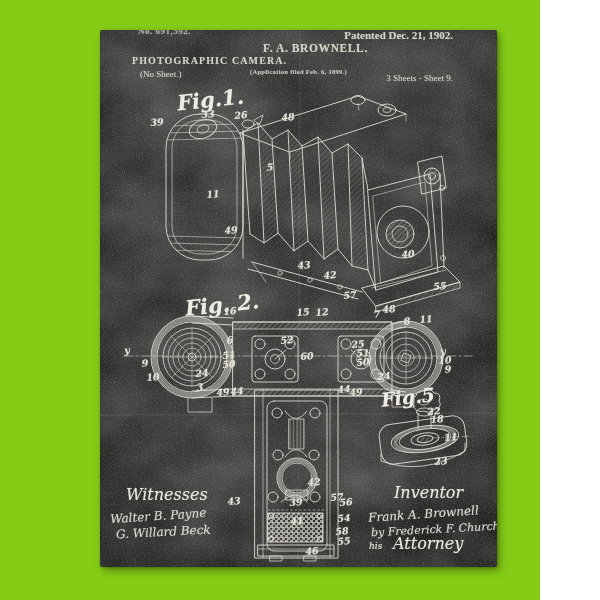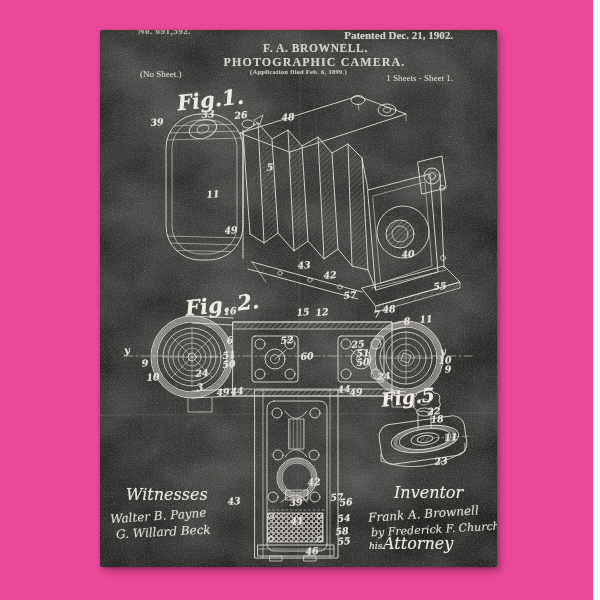--- a/index.html
+++ b/index.html
@@ -1,49 +1,49 @@
 <!DOCTYPE html>
 <html><head>
 <meta charset="utf-8">
 <style>
   html,body{margin:0;padding:0;background:#ffffff;width:600px;height:600px;overflow:hidden;}
-  .page{position:relative;width:593px;height:600px;background:#ec4899;font-family:"Liberation Serif",serif;}
+  .page{position:relative;width:540px;height:600px;background:#84cc16;font-family:"Liberation Serif",serif;}
   .poster{
     position:absolute;left:100px;top:30px;width:397px;height:537px;
     background:
       radial-gradient(ellipse at 28% 18%, rgba(255,255,255,.055), transparent 58%),
       radial-gradient(ellipse at 72% 55%, rgba(255,255,255,.045), transparent 52%),
       radial-gradient(ellipse at 45% 88%, rgba(255,255,255,.05), transparent 48%),
       linear-gradient(#262625,#1d1d1c);
     box-shadow: 3px 4px 9px rgba(0,0,0,.30), 1px 1px 3px rgba(0,0,0,.25), inset 0 0 48px rgba(0,0,0,.40);
     border-radius:2px;overflow:hidden;color:#d9d6cc;
   }
   .texture,.art{position:absolute;left:0;top:0;}
   .hdr{position:absolute;white-space:nowrap;color:#d3d1c7;text-shadow:0 0 1px rgba(230,228,218,.45);}
   .patent-number{left:38px;top:-4px;font-size:9px;font-weight:bold;letter-spacing:.5px;opacity:.75;}
   .patented{right:44px;top:-1px;font-size:11px;font-weight:bold;}
   .inventor-line{left:0;right:0;top:12px;text-align:center;font-size:11.5px;font-weight:bold;letter-spacing:.6px;margin-left:34px;}
-  .title-line{left:0;right:0;top:25px;text-align:center;font-size:12px;font-weight:bold;letter-spacing:1.1px;margin-left:32px;}
+  .title-line{left:0;right:0;top:25px;font-size:10px;font-weight:bold;letter-spacing:1.1px;margin-left:32px;}
   .application-line{left:0;right:0;top:38px;text-align:center;font-size:6.5px;font-weight:bold;letter-spacing:.3px;opacity:.9;}
   .no-model{left:40px;top:39px;font-size:9px;}
   .sheets{right:44px;top:43px;font-size:9px;}
   .fig-label{position:absolute;font-family:"DejaVu Serif",serif;font-style:italic;font-weight:bold;color:#edebe2;text-shadow:0 0 1px rgba(240,238,228,.5);transform:rotate(-6deg);white-space:nowrap;}
   .fig-label-fig1{font-size:21px;}
   .fig-label-fig2{font-size:21px;}
   .fig-label-fig5{font-size:19px;}
   .ref{position:absolute;font-family:"DejaVu Serif",serif;font-style:italic;font-size:9.5px;font-weight:bold;color:#e4e2d8;transform:translate(-50%,-50%) rotate(-5deg);text-shadow:0 0 1px rgba(238,236,226,.55);white-space:nowrap;}
   .script{position:absolute;font-family:"DejaVu Serif",serif;font-style:italic;color:#e8e6dd;text-shadow:0 0 1px rgba(240,238,228,.5);white-space:nowrap;}
   .witnesses-label{left:26px;top:455px;font-size:16px;text-align:center;}
   .witness-sig-1{left:10px;top:479px;font-size:12px;transform:rotate(-4deg);opacity:.92;}
   .witness-sig-2{left:16px;top:495px;font-size:12px;transform:rotate(-3deg);opacity:.92;}
   .inventor-label{left:294px;top:453px;font-size:16px;text-align:center;}
   .inventor-sig{left:268px;top:477px;font-size:12px;transform:rotate(-4deg);opacity:.93;}
   .attorney-sig{left:271px;top:493px;font-size:11px;transform:rotate(-3deg);opacity:.93;}
   .his-label{left:269px;top:511px;font-size:9px;}
-  .attorney-label{left:283px;top:504px;font-size:16px;}
+  .attorney-label{left:293px;top:504px;font-size:16px;}
 </style>
 </head>
 <body style="background: rgb(255, 255, 255);">
 
 <div class="page">
   <div class="poster">
 
     <svg class="texture" width="397" height="537">
       <defs>
         <filter id="cloudF" x="0" y="0" width="100%" height="100%">
@@ -58,21 +58,21 @@
       <rect width="397" height="537" filter="url(#cloudF)" opacity="0.45"></rect>
       <rect width="397" height="537" filter="url(#grainF)" opacity="0.5"></rect>
     </svg>
 
     <div class="hdr patent-number">No. 691,592.</div>
     <div class="hdr patented">Patented Dec. 21, 1902.</div>
     <div class="hdr inventor-line">F. A. BROWNELL.</div>
     <div class="hdr title-line">PHOTOGRAPHIC CAMERA.</div>
     <div class="hdr application-line">(Application filed Feb. 6, 1899.)</div>
     <div class="hdr no-model">(No Sheet.)</div>
-    <div class="hdr sheets">1 Sheets - Sheet 1.</div>
+    <div class="hdr sheets">3 Sheets - Sheet 9.</div>
 
     <svg class="art" width="397" height="537" viewBox="0 0 397 537" fill="none" stroke="#e2e0d6" stroke-width="1" stroke-opacity="0.88" stroke-linecap="round" stroke-linejoin="round">
       <defs>
         <pattern id="hatch" width="4" height="4" patternUnits="userSpaceOnUse" patternTransform="rotate(45)">
           <line x1="1" y1="0" x2="1" y2="4" stroke="#d8d6cc" stroke-width="0.9" opacity="0.55"></line>
         </pattern>
         <pattern id="checker" width="5" height="5" patternUnits="userSpaceOnUse">
           <rect width="2.5" height="2.5" fill="#cfccc2" opacity="0.7"></rect>
           <rect x="2.5" y="2.5" width="2.5" height="2.5" fill="#cfccc2" opacity="0.7"></rect>
         </pattern>

